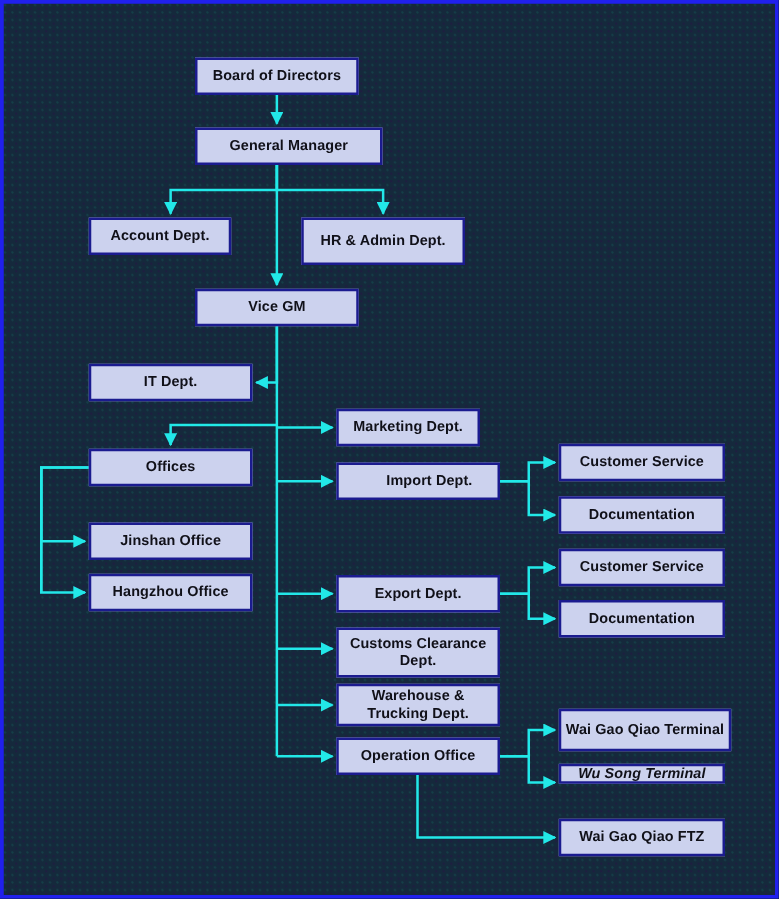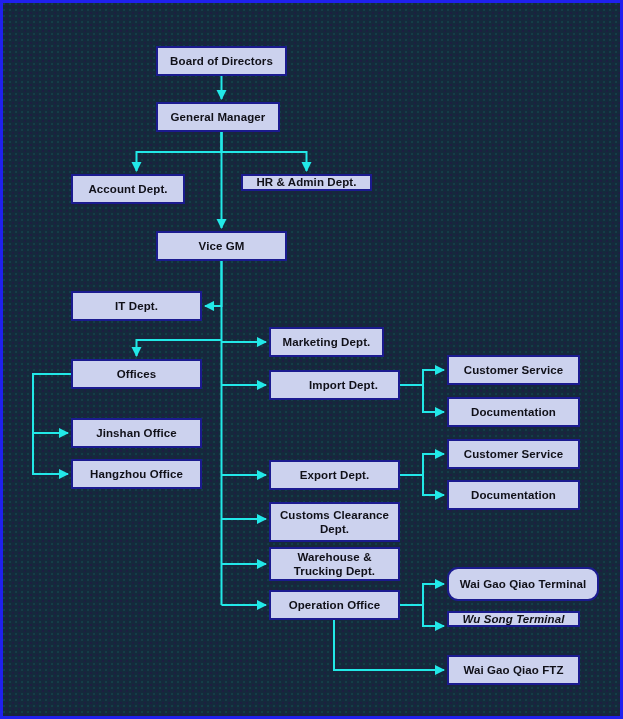--- a/index.html
+++ b/index.html
@@ -88,36 +88,36 @@
     </g>
 
     <g stroke="#22e8e8" stroke-width="2" fill="none">
       <path d="M 218.5 258 L 218.5 602"></path>
       <path d="M 30 371 L 30 471"></path>
     </g>
   </svg>
 
   <div id="node-layer">
       <div class="node" style="left: 153px; top: 43px; width: 131px; height: 30px;">Board of Directors</div>
-      <div class="node" style="left: 153px; top: 99px; width: 124px; height: 30px;">General Manager</div>
+      <div class="node" style="left: 153px; top: 99px; width: 150px; height: 30px;">General Manager</div>
       <div class="node" style="left: 68px; top: 171px; width: 114px; height: 30px;">Account Dept.</div>
-      <div class="node" style="left: 238px; top: 171px; width: 131px; height: 17px;">HR &amp; Admin Dept.</div>
+      <div class="node" style="left: 238px; top: 171px; width: 131px; height: 38px;">HR &amp; Admin Dept.</div>
       <div class="node" style="left: 153px; top: 228px; width: 131px; height: 30px;">Vice GM</div>
       <div class="node" style="left: 68px; top: 288px; width: 131px; height: 30px;">IT Dept.</div>
       <div class="node" style="left: 68px; top: 356px; width: 131px; height: 30px;">Offices</div>
       <div class="node" style="left: 68px; top: 415px; width: 131px; height: 30px;">Jinshan Office</div>
       <div class="node" style="left: 68px; top: 456px; width: 131px; height: 30px;">Hangzhou Office</div>
       <div class="node" style="left: 266px; top: 324px; width: 115px; height: 30px;">Marketing Dept.</div>
       <div class="node" style="left: 266px; top: 367px; width: 131px; height: 30px; padding-left: 21px;">Import Dept.</div>
       <div class="node" style="left: 266px; top: 457px; width: 131px; height: 30px;">Export Dept.</div>
       <div class="node" style="left: 266px; top: 499px; width: 131px; height: 40px;">Customs Clearance Dept.</div>
       <div class="node" style="left: 266px; top: 544px; width: 131px; height: 34px;">Warehouse &amp; Trucking Dept.</div>
       <div class="node" style="left: 266px; top: 587px; width: 131px; height: 30px;">Operation Office</div>
       <div class="node" style="left: 444px; top: 352px; width: 133px; height: 30px;">Customer Service</div>
       <div class="node" style="left: 444px; top: 394px; width: 133px; height: 30px;">Documentation</div>
       <div class="node" style="left: 444px; top: 436px; width: 133px; height: 30px;">Customer Service</div>
       <div class="node" style="left: 444px; top: 477px; width: 133px; height: 30px;">Documentation</div>
-      <div class="node" style="left: 444px; top: 564px; width: 152px; height: 34px; border-radius: 11px;">Wai Gao Qiao Terminal</div>
+      <div class="node" style="left: 444px; top: 564px; width: 138px; height: 34px;">Wai Gao Qiao Terminal</div>
       <div class="node" style="left: 444px; top: 608px; width: 133px; height: 16px; font-style: italic;">Wu Song Terminal</div>
       <div class="node" style="left: 444px; top: 652px; width: 133px; height: 30px;">Wai Gao Qiao FTZ</div>
     </div>
 
 </div>
 
 </body></html>

